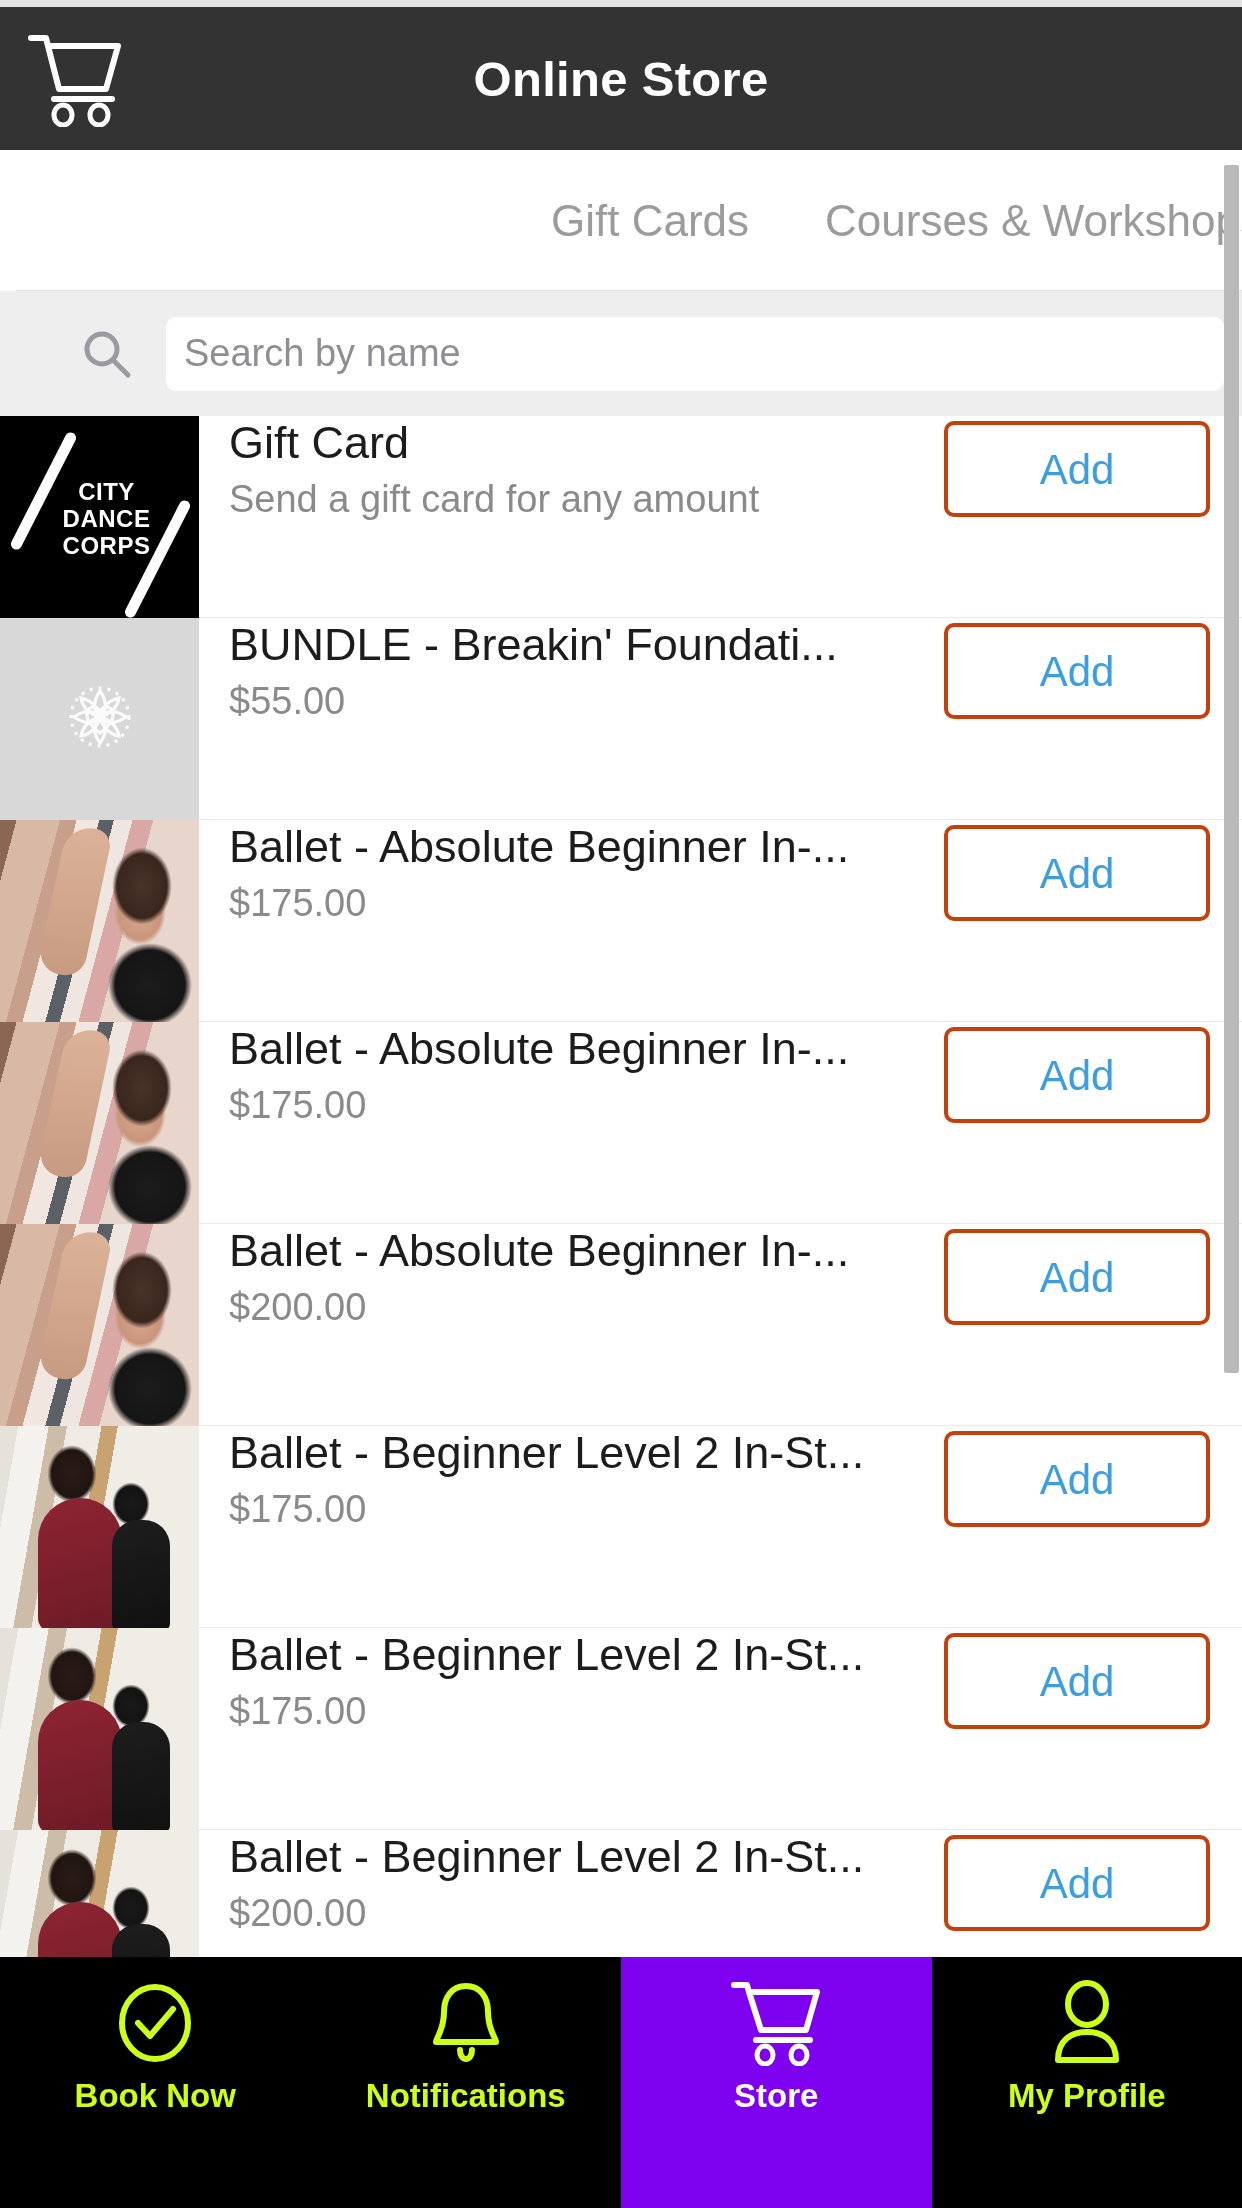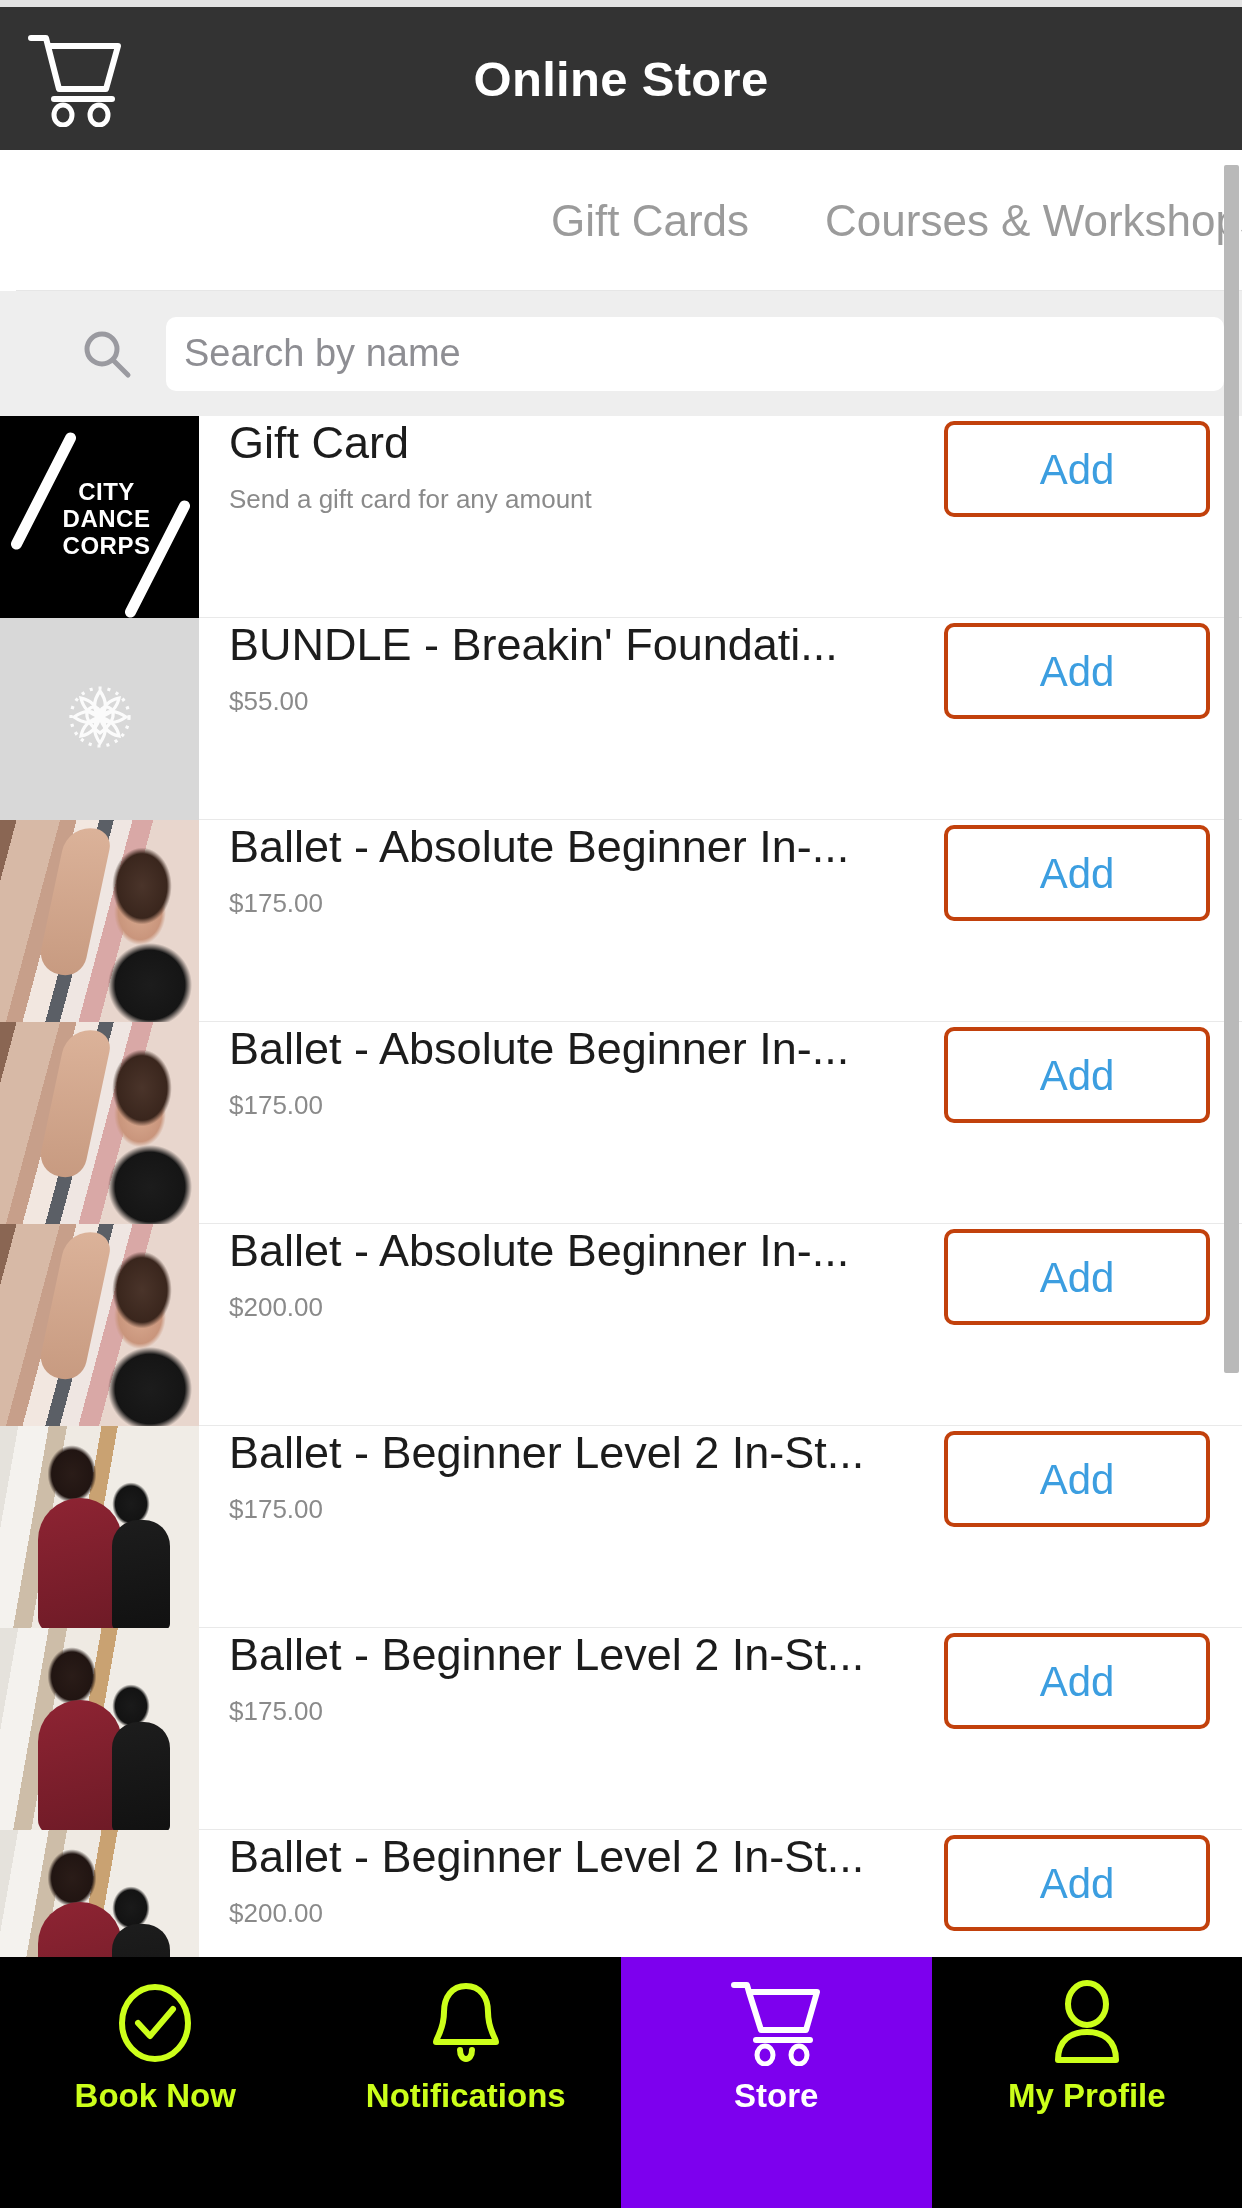--- a/index.html
+++ b/index.html
@@ -242,21 +242,21 @@
   .row-title {
     font-size: 45px;
     color: #1c1c1c;
     line-height: 54px;
     white-space: nowrap;
     overflow: hidden;
     text-overflow: ellipsis;
     margin-bottom: 6px;
   }
   .row-sub {
-    font-size: 26px;
+    font-size: 38px;
     color: #8a8a8a;
     line-height: 46px;
     white-space: nowrap;
     overflow: hidden;
     text-overflow: ellipsis;
   }
   .add-btn {
     flex: none;
     width: 266px;
     height: 96px;

